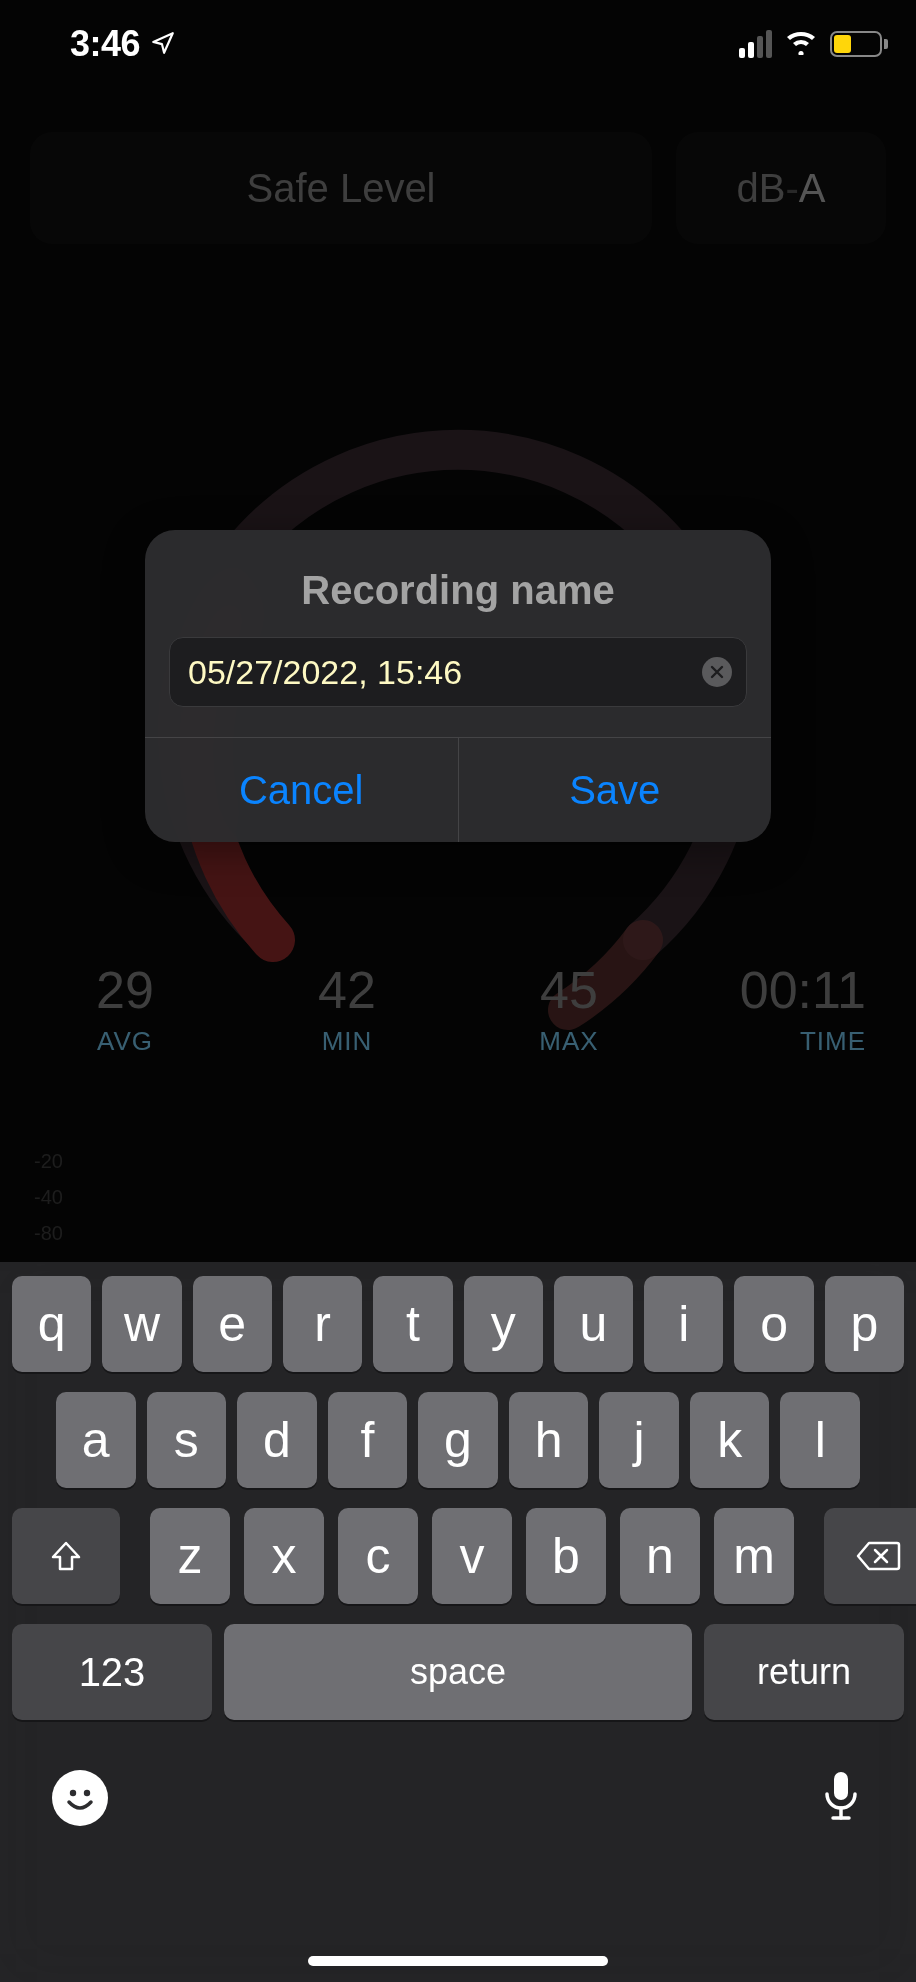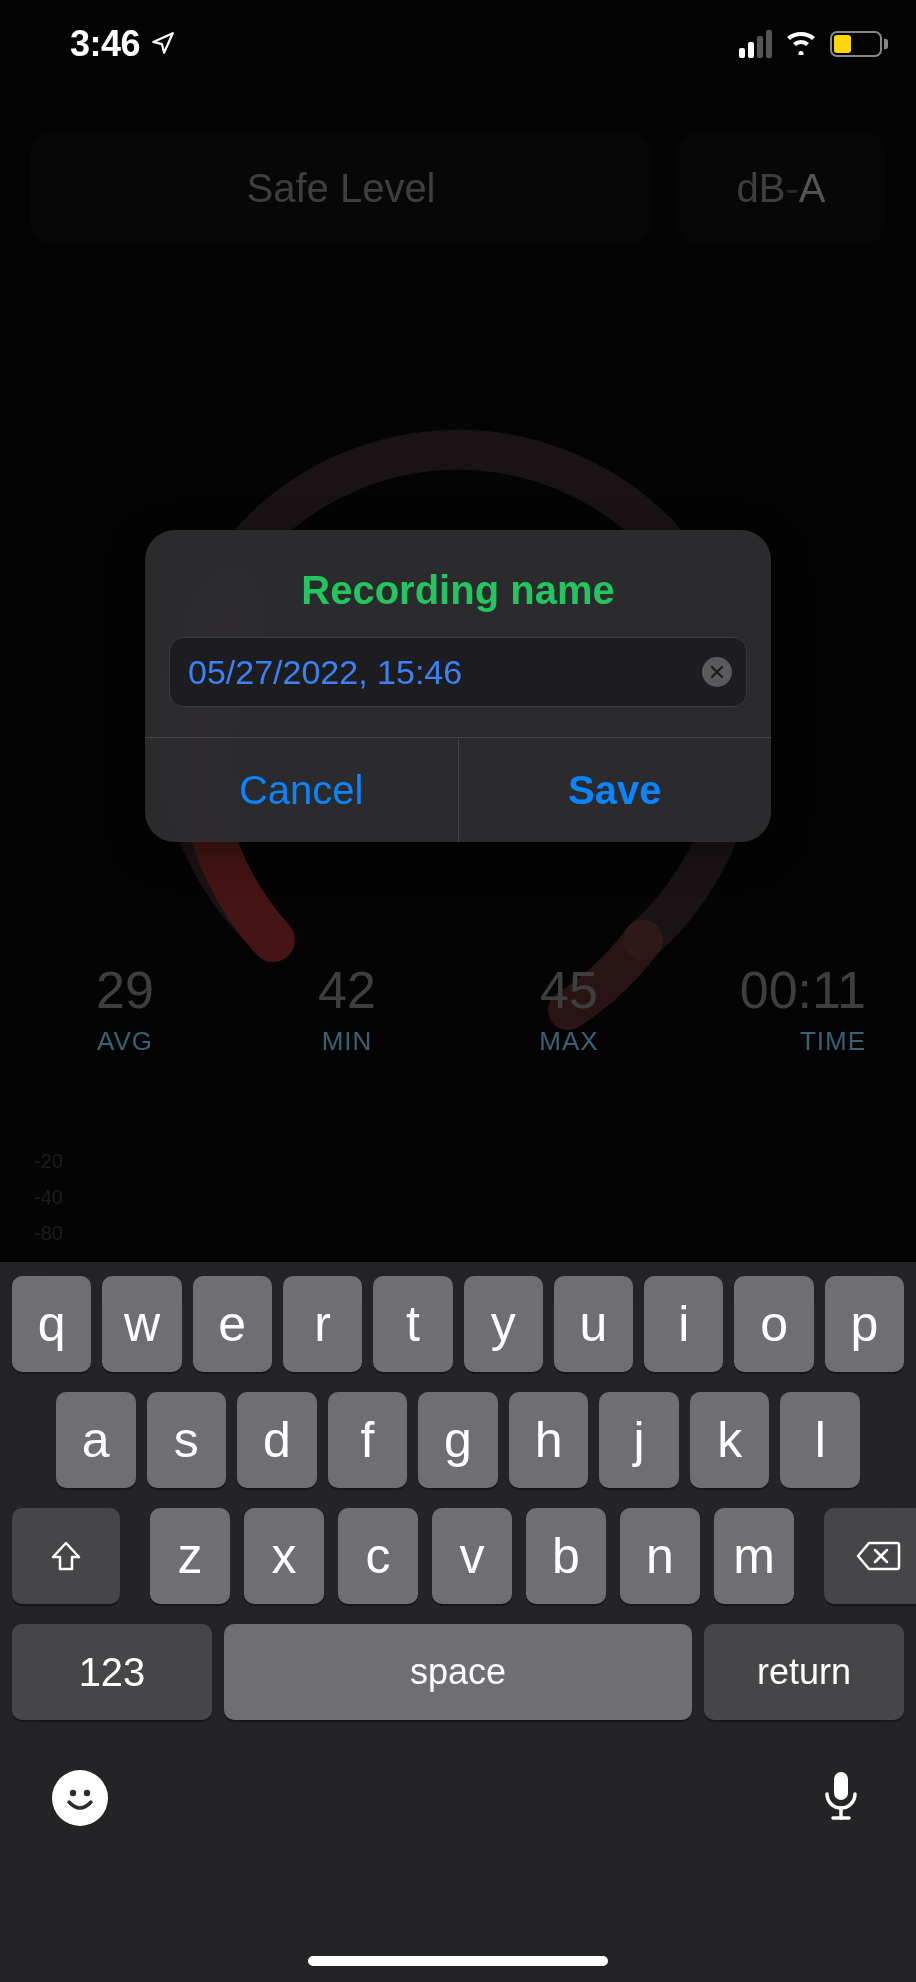--- a/index.html
+++ b/index.html
@@ -44,29 +44,29 @@
 
   
   .wave-area { position: absolute; top: 1150px; left: 24px; right: 30px; height: 120px; }
   .wave-tick { position: absolute; left: 10px; font-size: 20px; color: #404040; }
 
   
   .dim-overlay { position: absolute; inset: 0; background: rgba(0,0,0,0.55); }
 
   
   .alert { position: absolute; left: 50%; top: 530px; transform: translateX(-50%); width: 626px; background: rgba(45,45,47,0.96); border-radius: 30px; overflow: hidden; backdrop-filter: blur(20px); box-shadow: 0 10px 40px rgba(0,0,0,0.4); }
-  .alert-title { text-align: center; font-size: 40px; font-weight: 600; color: #22c55e; padding: 38px 24px 24px; }
+  .alert-title { text-align: center; font-size: 40px; font-weight: 600; color: #a3a3a3; padding: 38px 24px 24px; }
   .alert-input-wrap { padding: 0 24px 30px; }
   .alert-input-shell { position: relative; background: #1d1d1f; border: 1px solid #3a3a3c; border-radius: 14px; height: 70px; display: flex; align-items: center; padding: 0 54px 0 18px; }
-  .alert-input { background: transparent; border: none; outline: none; color: #3b82f6; font-size: 34px; width: 100%; font-family: inherit; caret-color: #0a84ff; }
+  .alert-input { background: transparent; border: none; outline: none; color: #fef9c3; font-size: 34px; width: 100%; font-family: inherit; caret-color: #0a84ff; }
   .clear-btn { position: absolute; right: 14px; top: 50%; transform: translateY(-50%); width: 30px; height: 30px; border-radius: 50%; background: #5a5a5c; display: flex; align-items: center; justify-content: center; cursor: pointer; }
   .clear-btn svg { width: 14px; height: 14px; }
   .alert-buttons { display: flex; border-top: 1px solid rgba(255,255,255,0.12); }
   .alert-btn { flex: 1; height: 104px; display: flex; align-items: center; justify-content: center; font-size: 40px; color: #0a84ff; cursor: pointer; }
-  .alert-btn + .alert-btn { border-left: 1px solid rgba(255,255,255,0.12); font-weight: bold; }
+  .alert-btn + .alert-btn { border-left: 1px solid rgba(255,255,255,0.12); }
 
   
   .keyboard { position: absolute; left: 0; right: 0; bottom: 0; height: 720px; background: rgba(45,45,47,0.78); backdrop-filter: blur(30px); padding: 14px 8px 0; }
   .kb-row { display: flex; gap: 11px; margin-bottom: 20px; justify-content: center; padding: 0 4px; }
   .key { background: #6f6f73; color: #fff; border-radius: 10px; height: 96px; flex: 1; display: flex; align-items: center; justify-content: center; font-size: 50px; font-weight: 300; box-shadow: 0 2px 0 rgba(0,0,0,0.35); cursor: pointer; }
   .kb-row.r2 { padding: 0 48px; }
   .key-special { background: #464649; }
   .key-shift, .key-bksp { flex: 0 0 108px; }
   .kb-row.r3 { padding: 0 4px; }
   .kb-row.r3 .letter { flex: 0 0 80px; }

